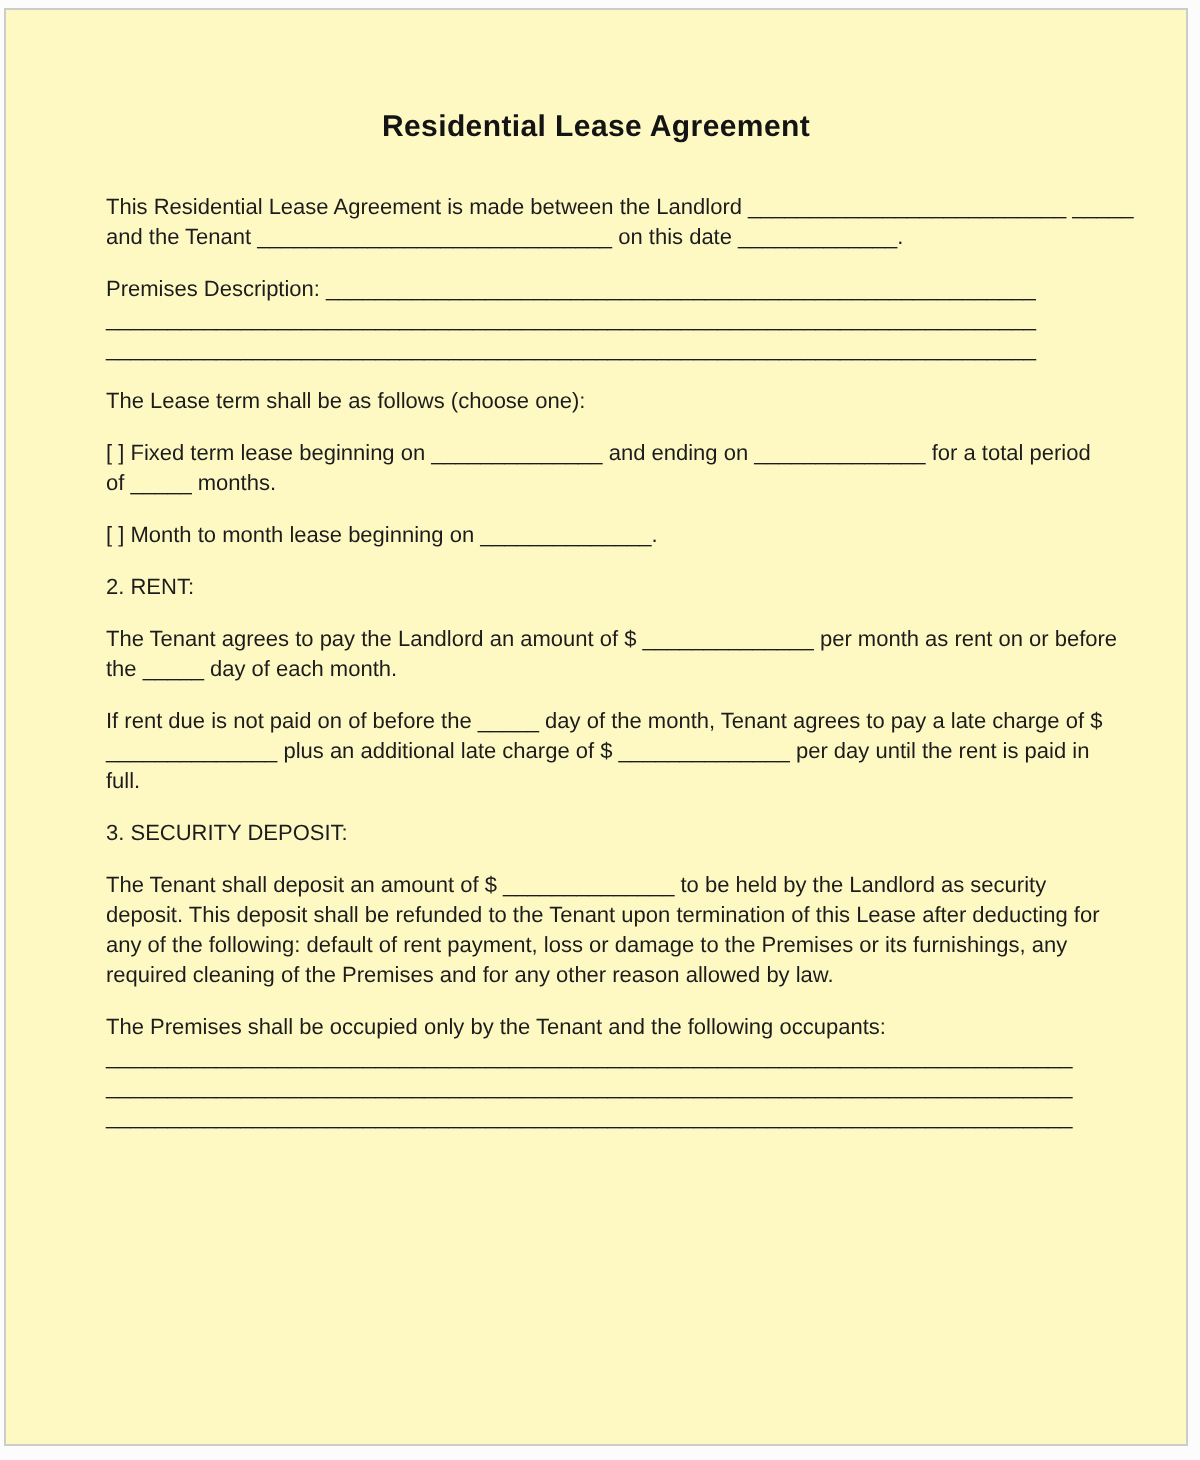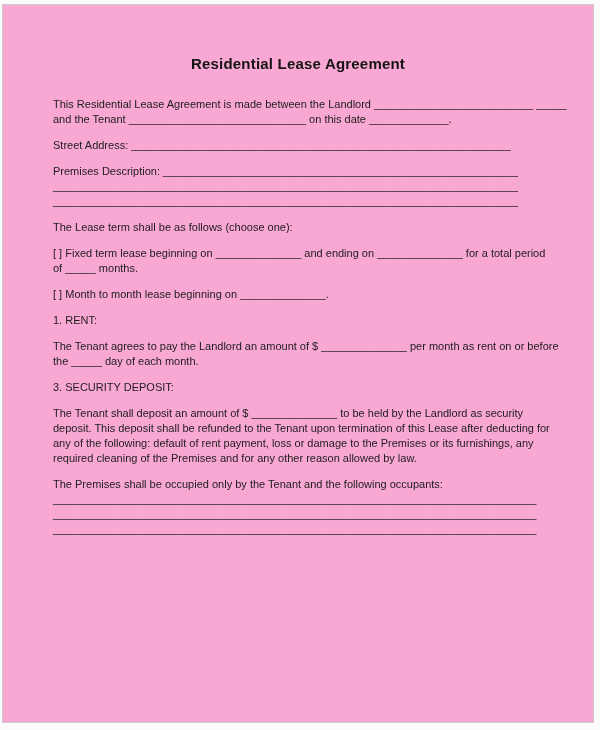--- a/index.html
+++ b/index.html
@@ -13,21 +13,21 @@
     position: relative;
     font-family: "Liberation Sans", "DejaVu Sans", sans-serif;
     overflow: hidden;
   }
   .page {
     position: absolute;
     left: 2px;
     top: 4px;
     right: 6px;
     bottom: 7px;
-    background: #f9a8d4;
+    background: #fef9c3;
     border: 1px solid #cccccc;
     overflow: hidden;
   }
   .content {
     padding: 50px 0 0 50px;
   }
   .doc-title {
     font-size: 15px;
     line-height: 18px;
     font-weight: bold;
@@ -50,39 +50,41 @@
 
 <div class="page">
   <div class="content">
 
     <h1 class="doc-title">Residential Lease Agreement</h1>
 
     <p class="para">This Residential Lease Agreement is made between the Landlord __________________________ _____
 and the Tenant _____________________________ on this date _____________.</p>
 
 
-    <p class="para">Street Address: ______________________________________________________________</p>
 
     <p class="para">Premises Description: __________________________________________________________
 ____________________________________________________________________________
 ____________________________________________________________________________</p>
 
 
     <p class="para">The Lease term shall be as follows (choose one):</p>
 
     <p class="para">[ ] Fixed term lease beginning on ______________ and ending on ______________ for a total period
 of _____ months.</p>
 
     <p class="para">[ ] Month to month lease beginning on ______________.</p>
 
-    <p class="para">1. RENT:</p>
+    <p class="para">2. RENT:</p>
 
     <p class="para">The Tenant agrees to pay the Landlord an amount of $ ______________ per month as rent on or before
 the _____ day of each month.</p>
 
+    <p class="para">If rent due is not paid on of before the _____ day of the month, Tenant agrees to pay a late charge of $
+______________ plus an additional late charge of $ ______________ per day until the rent is paid in
+full.</p>
 
     <p class="para">3. SECURITY DEPOSIT:</p>
 
     <p class="para">The Tenant shall deposit an amount of $ ______________ to be held by the Landlord as security
 deposit. This deposit shall be refunded to the Tenant upon termination of this Lease after deducting for
 any of the following: default of rent payment, loss or damage to the Premises or its furnishings, any
 required cleaning of the Premises and for any other reason allowed by law.</p>
 
 
     <p class="para">The Premises shall be occupied only by the Tenant and the following occupants:

